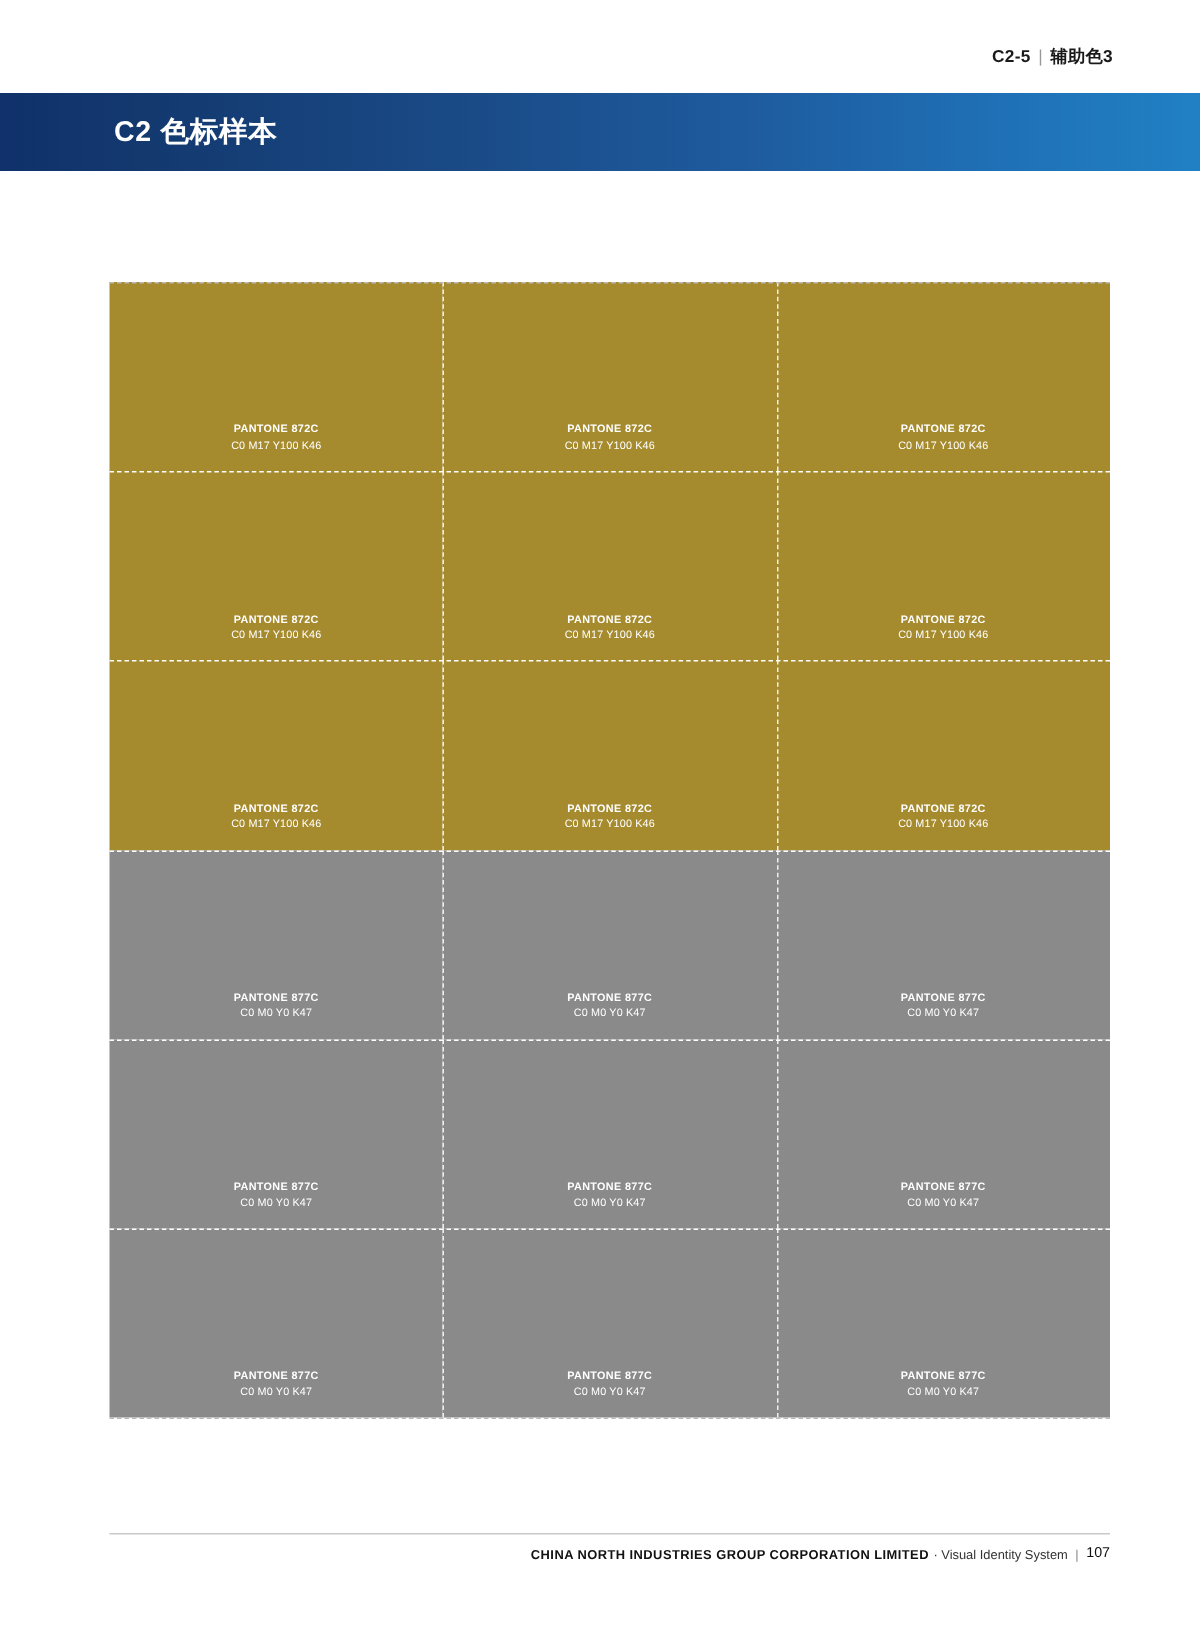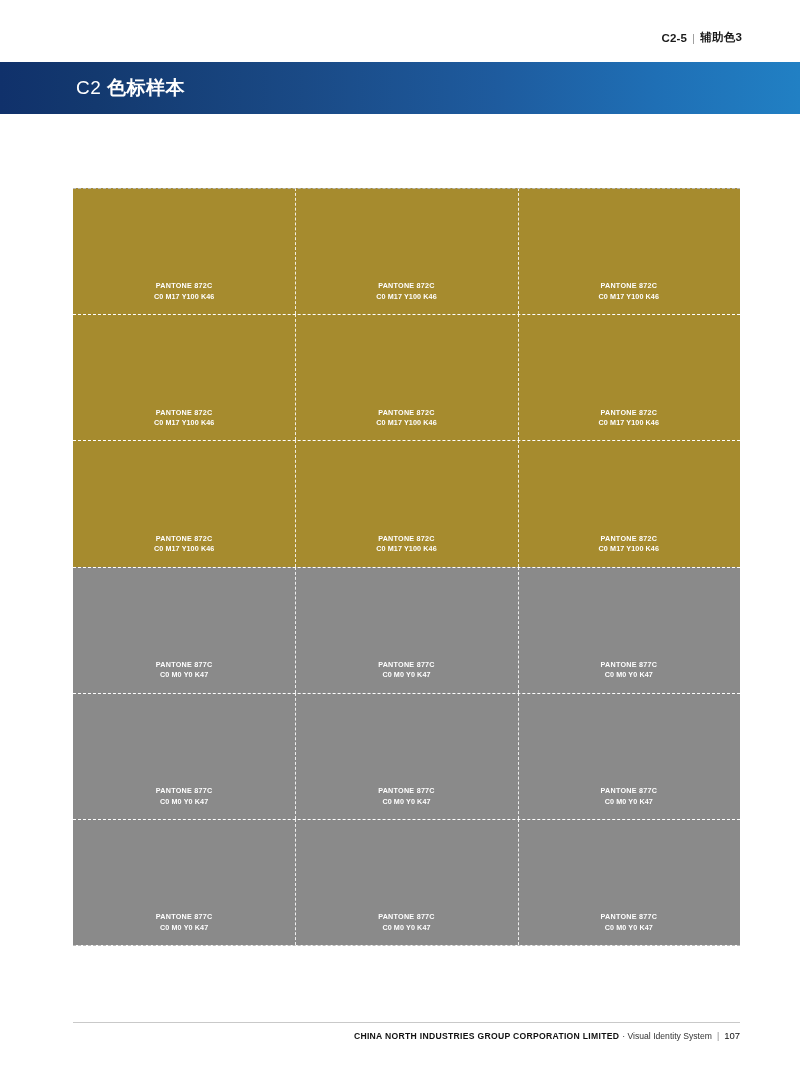--- a/index.html
+++ b/index.html
@@ -50,21 +50,21 @@
     top: 50%;
     transform: translateY(-50%);
     color: #ffffff;
     font-size: 19px;
     font-weight: bold;
     letter-spacing: 0.5px;
     white-space: nowrap;
   }
   .header-title .code {
     font-size: 19px;
-    font-weight: normal;
+    font-weight: bold;
   }
 
   
   .grid {
     position: absolute;
     left: 73px;
     top: 188px;
     width: 667px;
     height: 757px;
   }
@@ -87,21 +87,21 @@
     bottom: 12px;
     text-align: center;
     color: #ffffff;
     font-size: 7.2px;
     line-height: 1.45;
     font-weight: bold;
     letter-spacing: 0.25px;
     white-space: nowrap;
   }
   .cell .labels .ln2 {
-    font-weight: bold;
+    font-weight: normal;
     letter-spacing: 0.1px;
   }
 
   
   .vline {
     position: absolute;
     top: 0;
     bottom: 0;
     width: 0;
     border-left: 1px dashed rgba(255,255,255,0.85);

